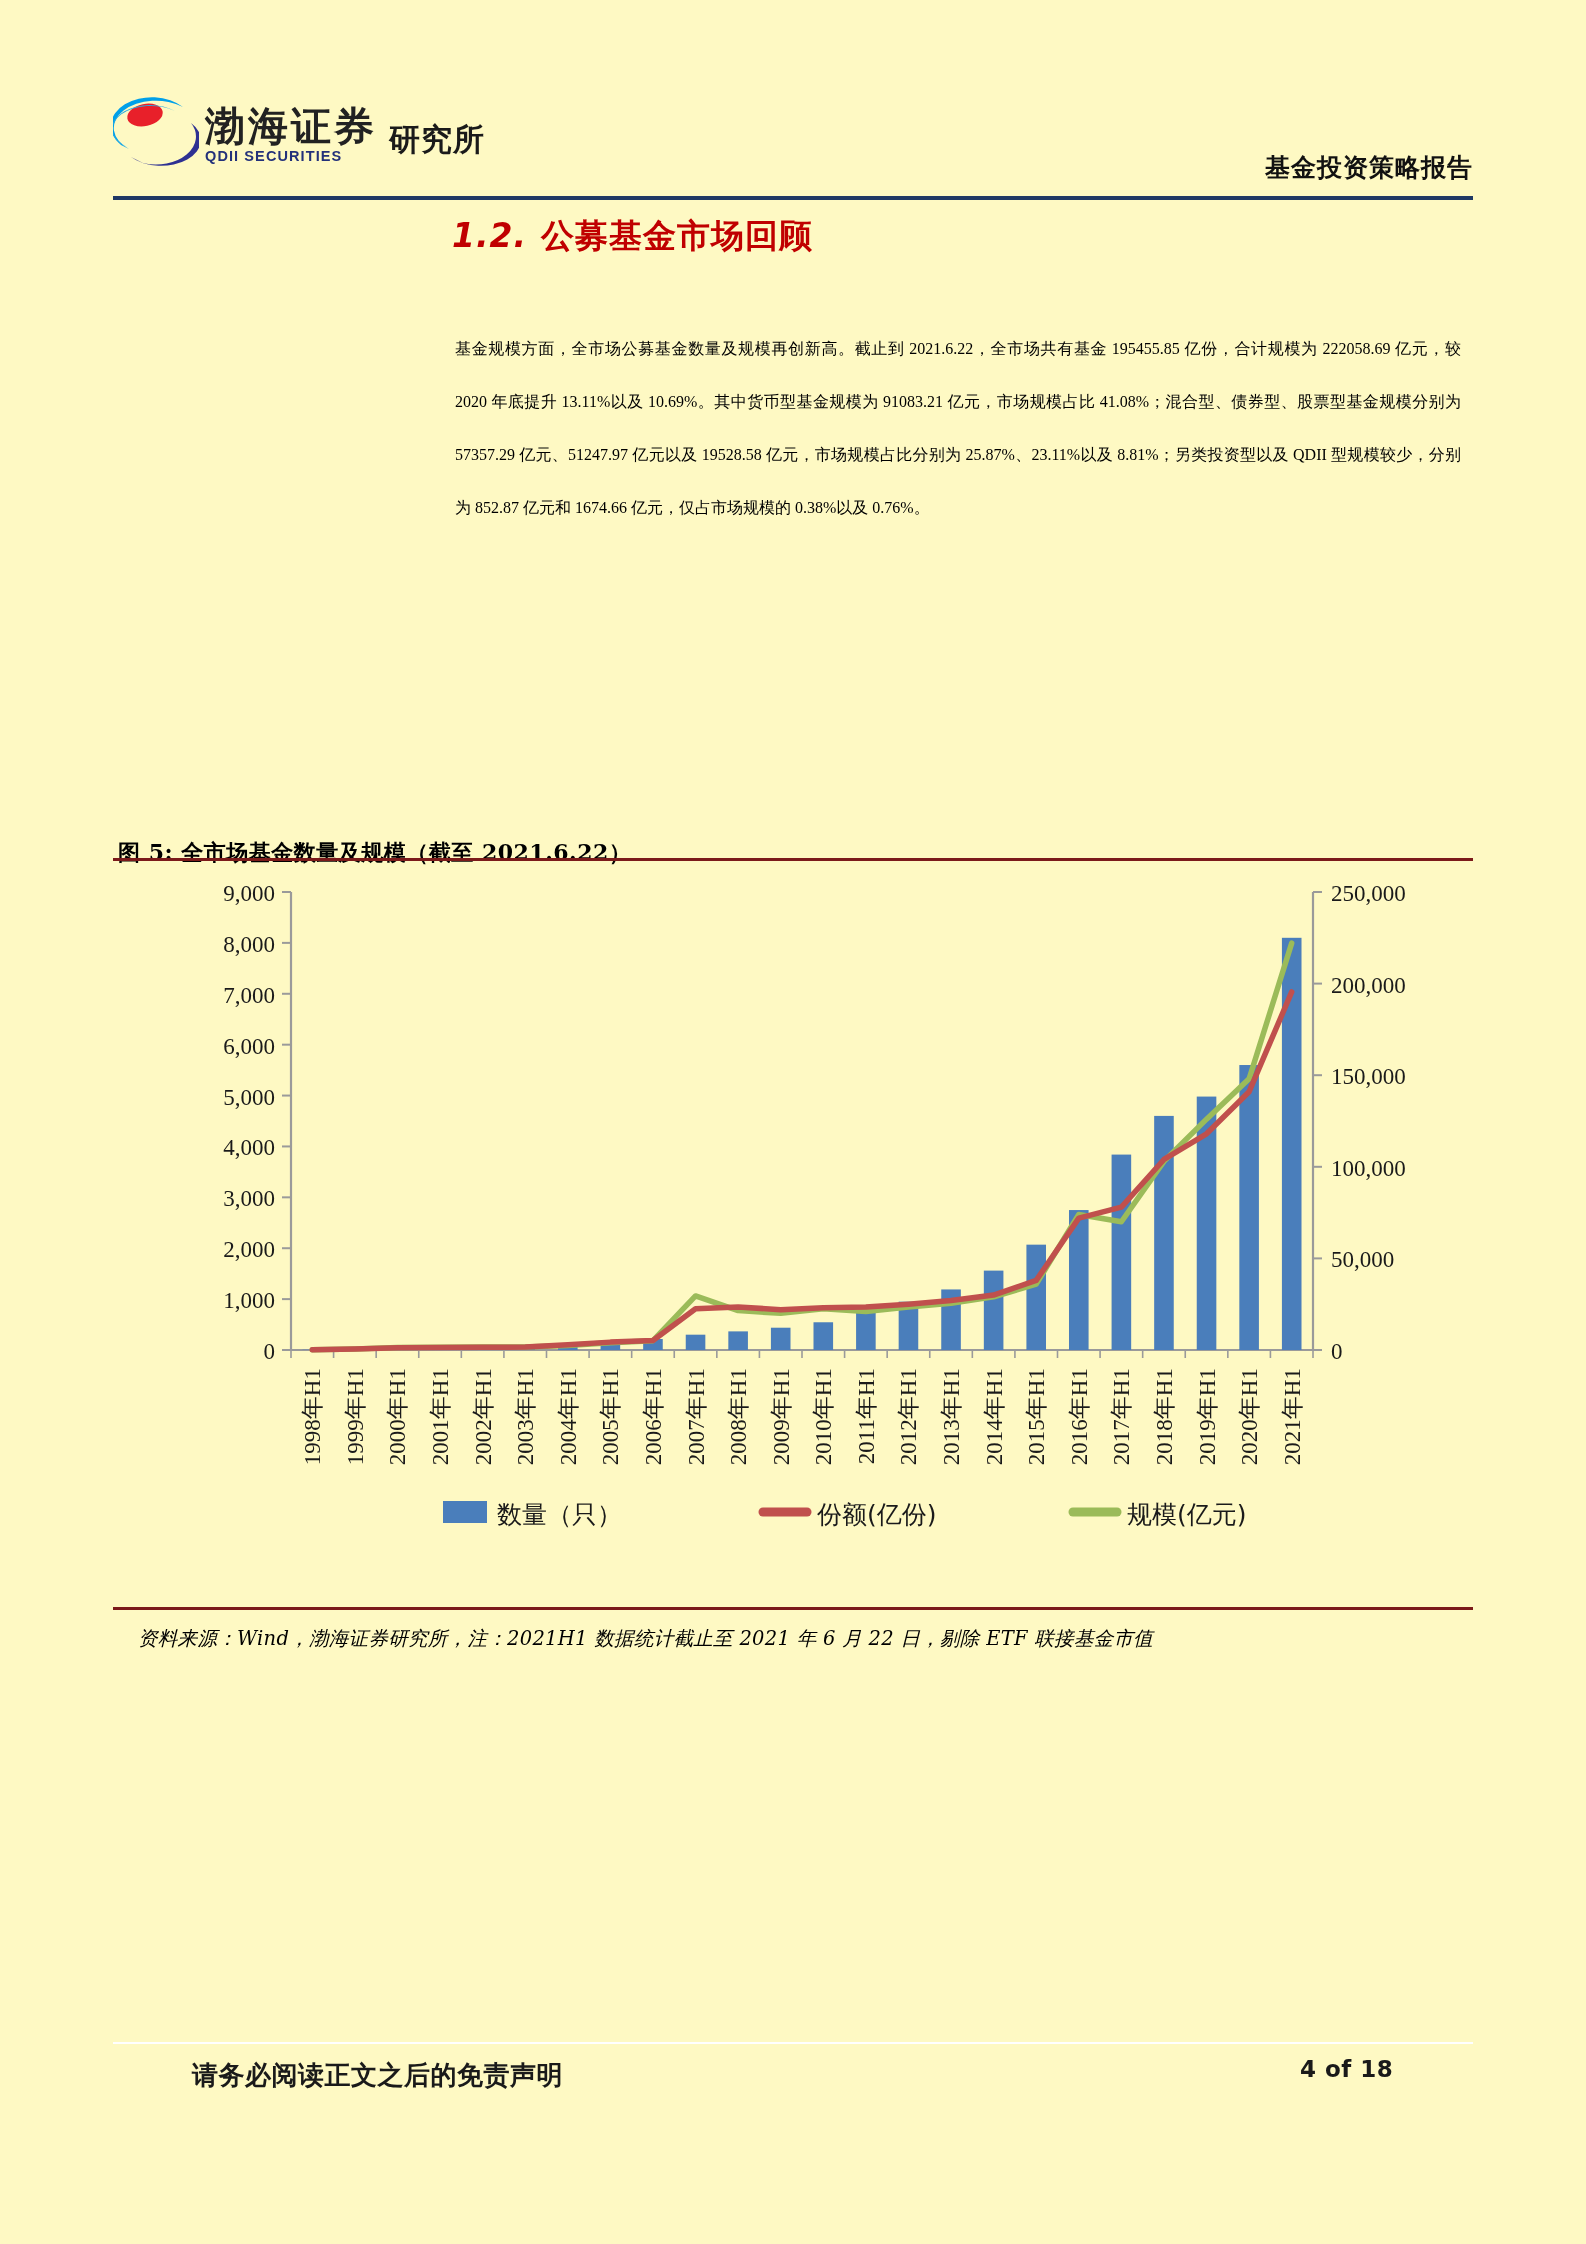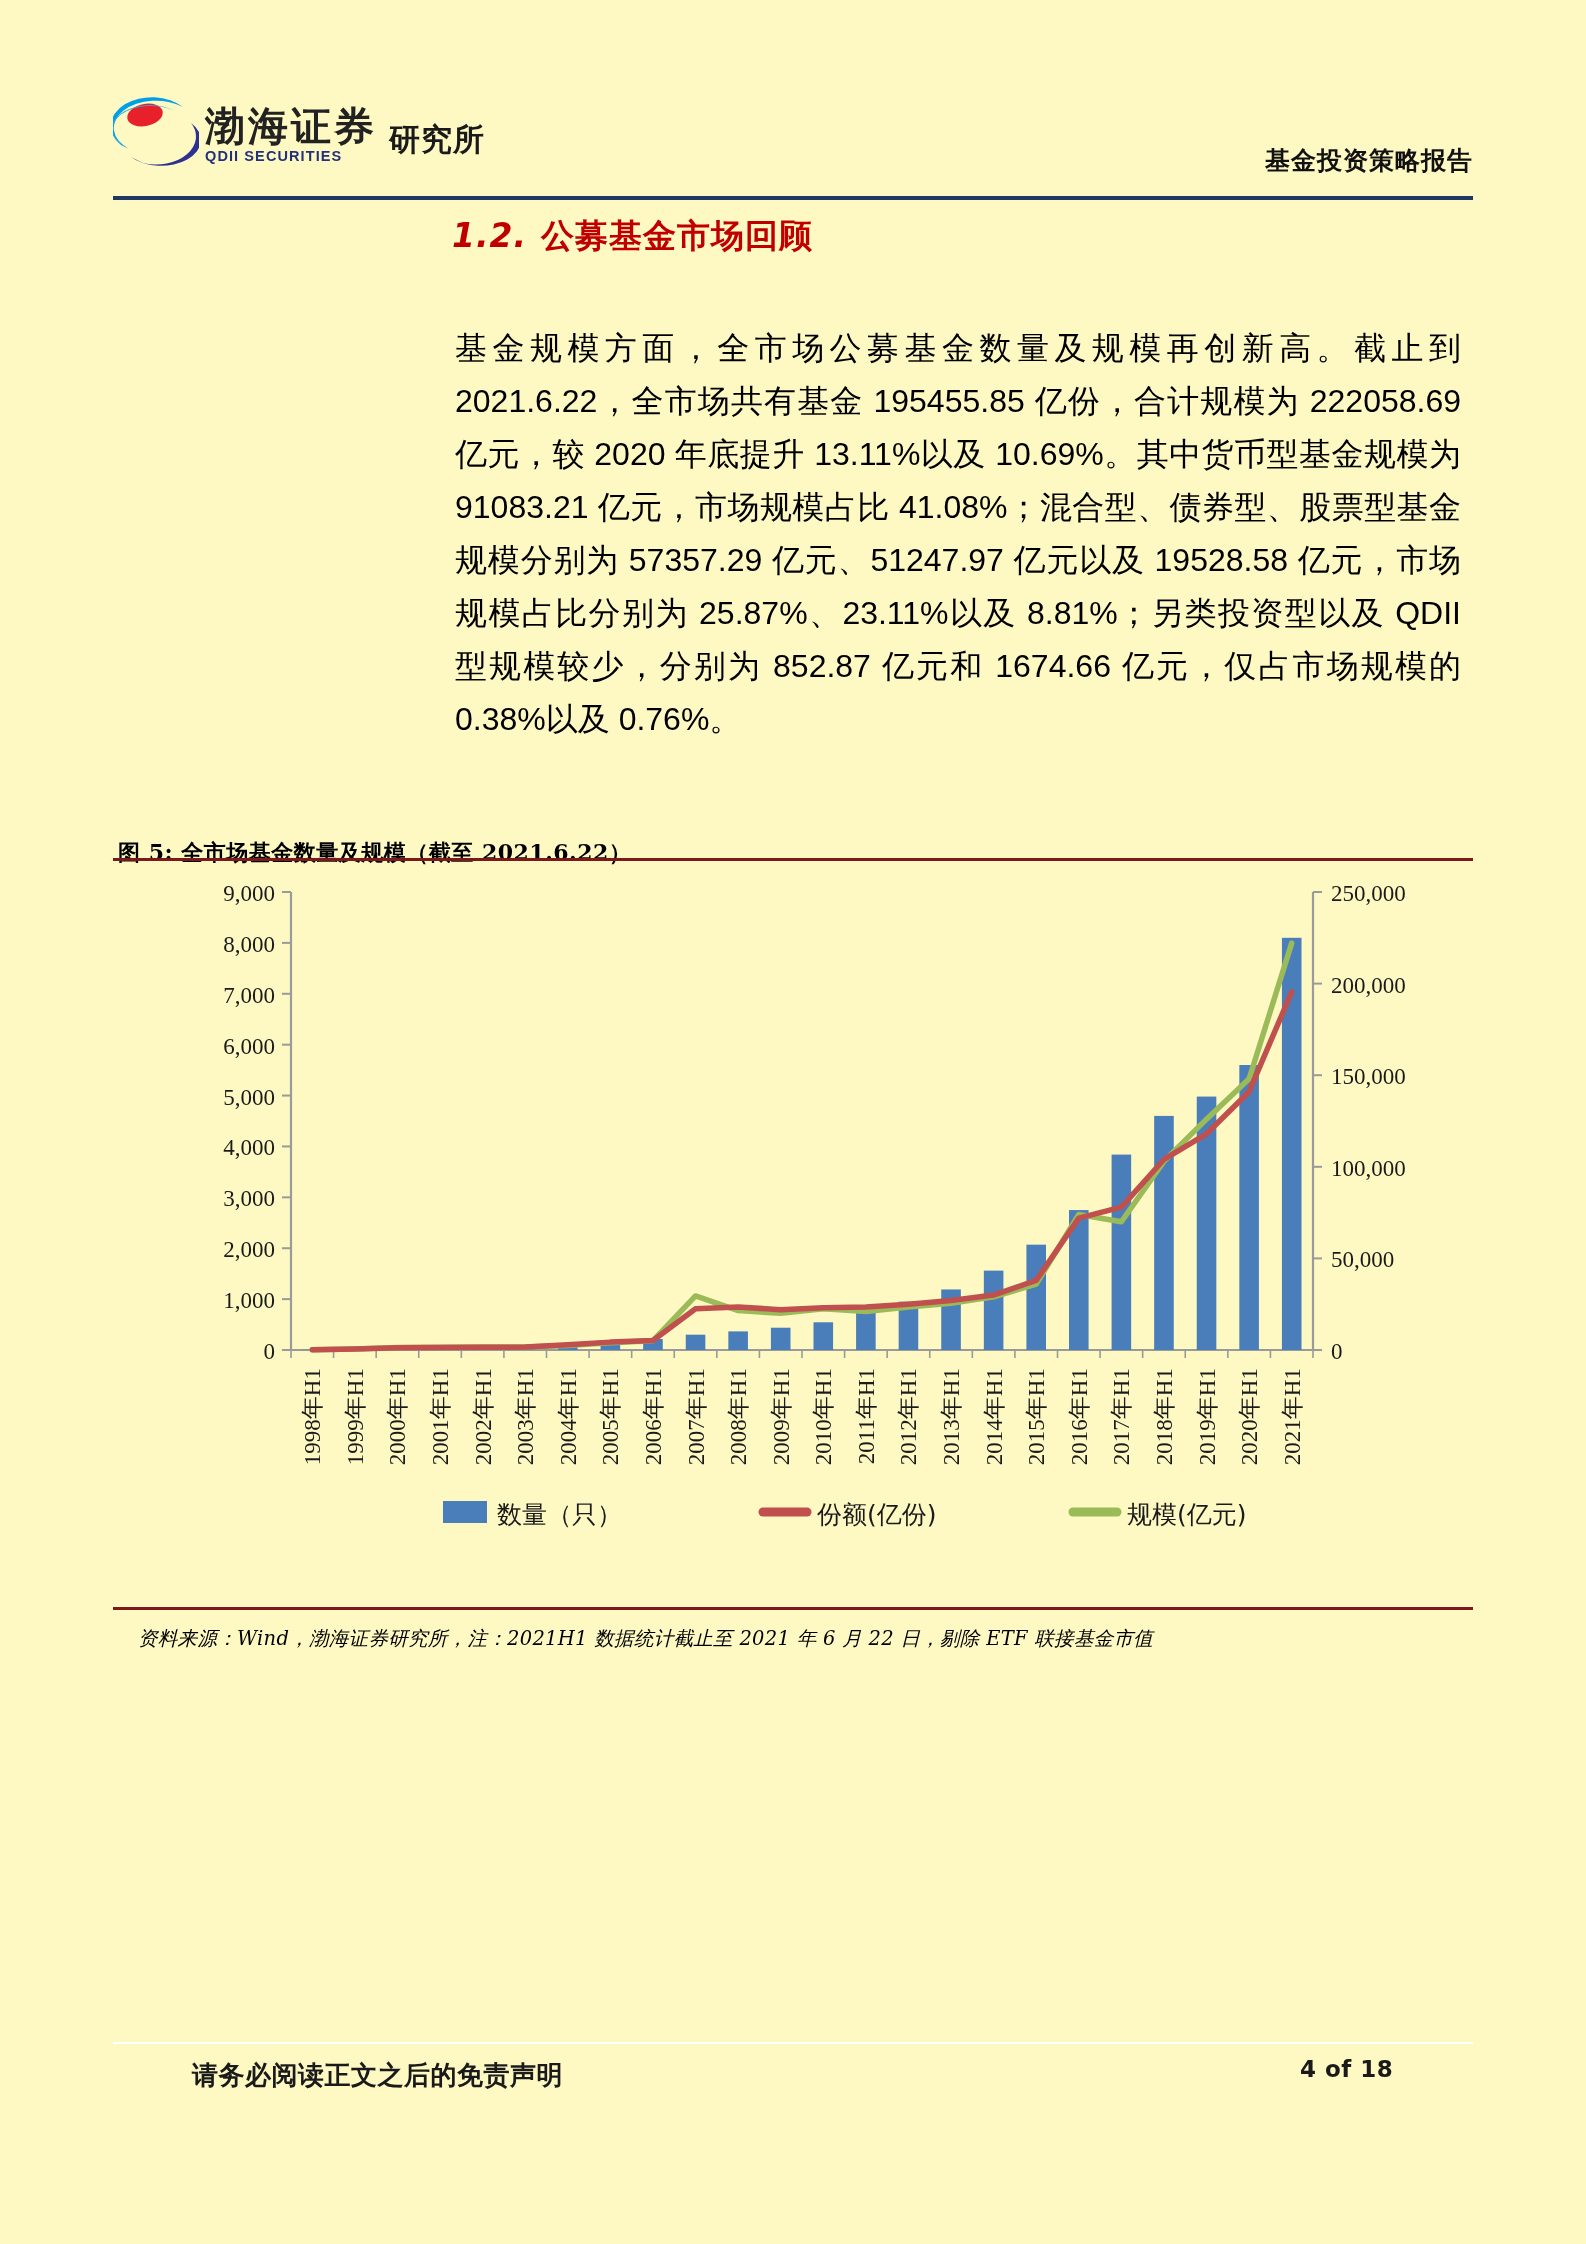--- a/index.html
+++ b/index.html
@@ -75,21 +75,21 @@
     font-weight: bold;
     color: #1a1a1a;
     letter-spacing: 1px;
     margin-left: 12px;
     margin-bottom: 6px;
     align-self: flex-end;
   }
   .header-right {
     position: absolute;
     right: 0;
-    bottom: 18px;
+    bottom: 11px;
     font-family: "DejaVu Serif", serif;
     font-size: 25px;
     font-weight: bold;
     color: #111;
     letter-spacing: 1px;
   }
   .header-rule {
     position: absolute;
     left: 113px;
     top: 196px;
@@ -111,22 +111,22 @@
     white-space: nowrap;
   }
   .section-heading .num { margin-right: 14px; font-style: italic; }
 
   
   .body-para {
     position: absolute;
     left: 455px;
     top: 322px;
     width: 1006px;
-    font-family: Liberation Sans, sans-serif;
-    font-size: 32px;
+    font-family: Liberation Serif, serif;
+    font-size: 16px;
     color: #000;
     line-height: 53px;
     text-align: justify;
     text-justify: inter-ideograph;
   }
   .body-para p { margin: 0; }
 
   
   .fig-caption {
     position: absolute;

